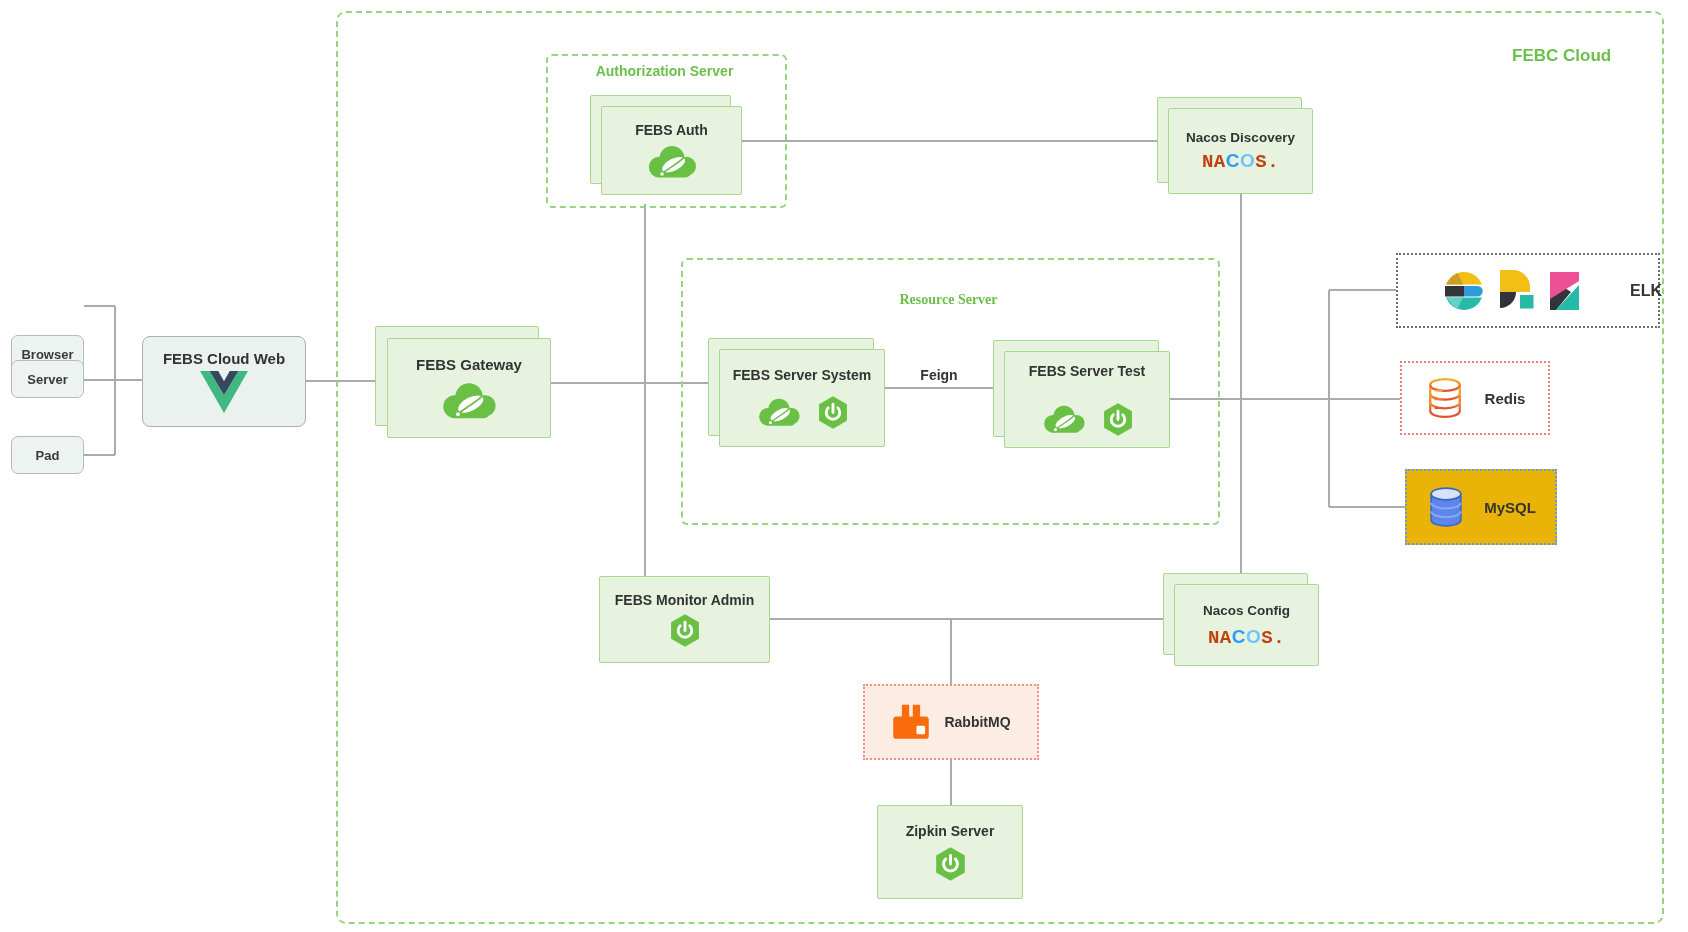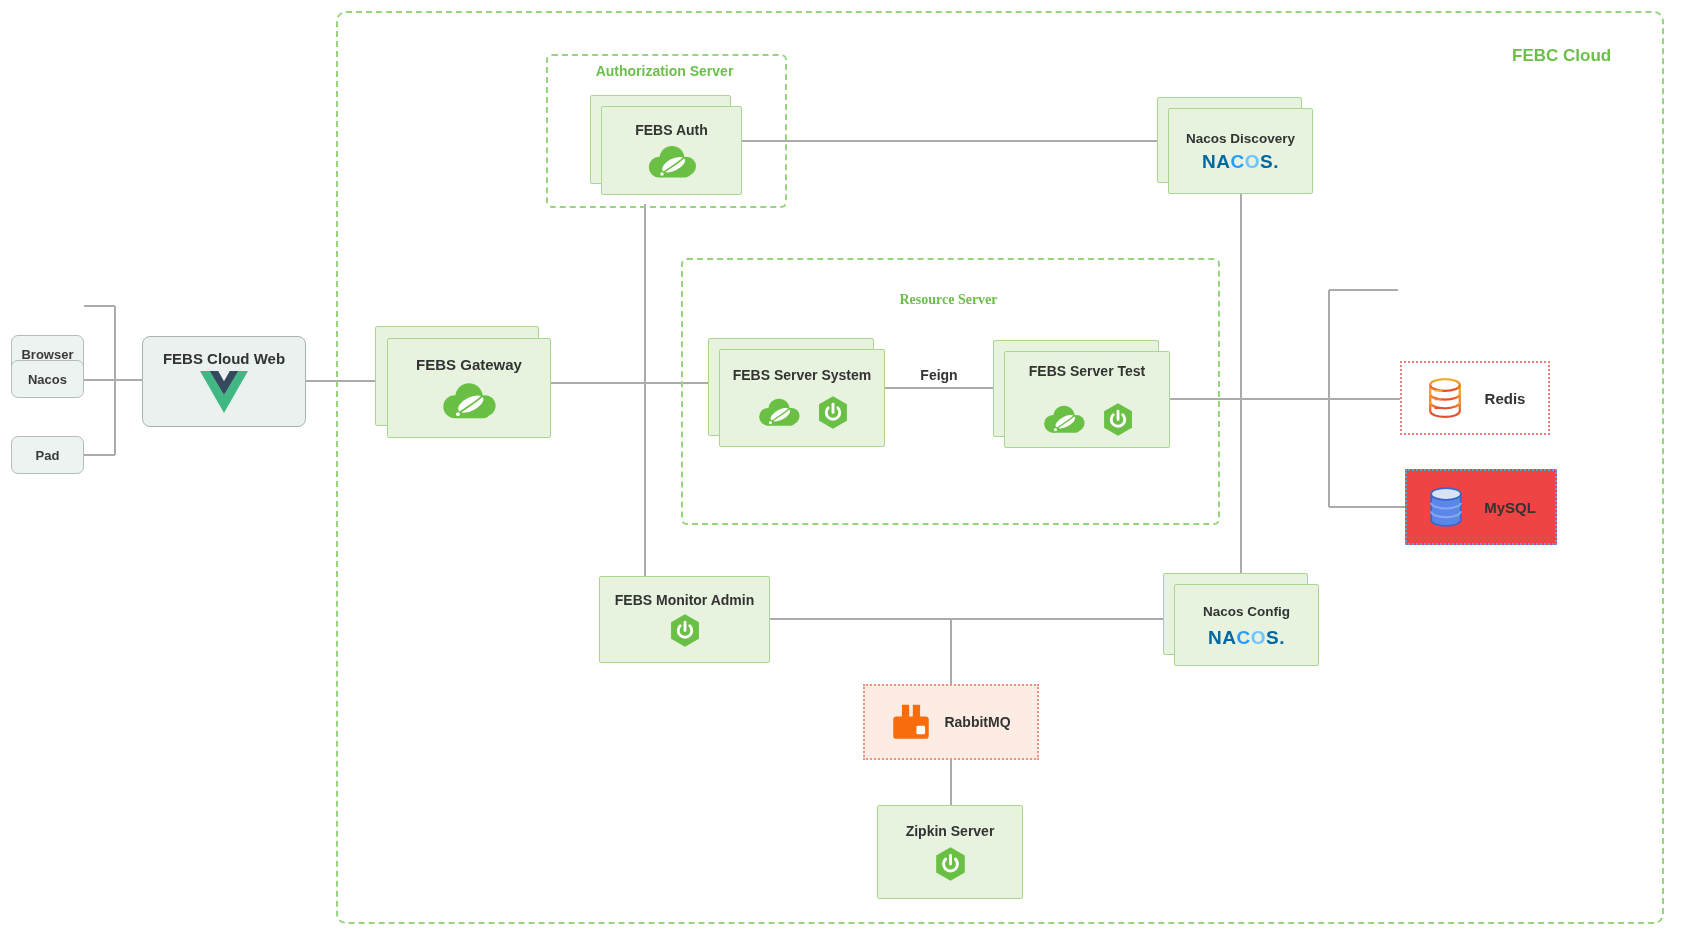--- a/index.html
+++ b/index.html
@@ -27,30 +27,30 @@
   
   .client{position:absolute;z-index:2;width:73px;height:38px;background:#edf3f1;border:1.6px solid #b3bcba;
           border-radius:7px;display:flex;align-items:center;justify-content:center;
           font-weight:700;font-size:13px;color:#3a3a3a;box-sizing:border-box;}
   .webnode{position:absolute;z-index:2;background:#eaf1ee;border:1.6px solid #a7b2af;border-radius:8px;box-sizing:border-box;}
 
   
   .dotted{position:absolute;z-index:2;box-sizing:border-box;display:flex;align-items:center;justify-content:center;}
   .elk-box{border:2px dotted #6b6b6b;background:#fff;}
   .redis-box{border:2px dotted #f47c7c;background:#fff;gap:20px;}
-  .mysql-box{border:2px dotted #5e9ce4;background:#ef4444;gap:18px;}
+  .mysql-box{border:2px dotted #5e9ce4;background:#eab308;gap:18px;}
   .rabbit-box{border:2px dotted #f09183;background:#fcece3;gap:13px;}
   .infra-label{font-weight:700;font-size:15px;color:#333;}
 
   
   .febc-title{position:absolute;z-index:2;color:#6cbf4b;font-weight:700;font-size:17px;}
 
   
   .nacos-logo{font-weight:700;font-size:19px;letter-spacing:.5px;line-height:1;}
-  .nc-d{color:#0369a1;} .nc-c{color:#279cff;} .nc-o{color:#6ec4ff;}
+  .nc-d{color:#c2410c;font-family:Liberation Mono, monospace;} .nc-c{color:#279cff;} .nc-o{color:#6ec4ff;}
 
   
   .edge-label{position:absolute;z-index:2;font-weight:700;font-size:14px;color:#333;text-align:center;}
 
   .elk-logos{display:flex;align-items:center;gap:5px;}
   .hidden-defs{position:absolute;width:0;height:0;overflow:hidden;}
 </style>
 </head>
 <body>
 
@@ -156,21 +156,21 @@
     <path d="M951 760 V805"></path>
   </svg>
 
   <div class="group" style="left:336px;top:11px;width:1324px;height:909px;border-radius:10px;"></div>
   <div class="febc-title" style="left:1512px;top:46px;">FEBC Cloud</div>
 
   <div class="client" style="left:11px;top:287px;margin-top:48px;">
     <span>Browser</span>
   </div>
   <div class="client" style="left:11px;top:360px;">
-    <span>Nacos</span>
+    <span>Server</span>
   </div>
   <div class="client" style="left:11px;top:436px;">
     <span>Pad</span>
   </div>
 
   <div class="webnode" style="left:142px;top:336px;width:164px;height:91px;">
     <div class="node-content" style="gap:4px;">
       <span class="node-label lbl-15">FEBS Cloud Web</span>
       <svg width="48" height="42" viewBox="0 0 100 87">
           <use href="#sym-vue"></use>
@@ -247,20 +247,34 @@
               <use href="#sym-spring-cloud"></use>
             </svg>
           <svg width="32" height="35" viewBox="0 0 40 44">
               <use href="#sym-spring-boot"></use>
             </svg>
         </div>
       </div>
     </div>
   </div>
 
+  <div class="dotted elk-box" style="left:1396px;top:253px;width:264px;height:75px;justify-content:flex-start;padding-left:46px;">
+    <div class="elk-logos">
+      <svg width="44" height="46" viewBox="0 0 44 46">
+          <use href="#sym-es"></use>
+        </svg>
+      <svg width="44" height="46" viewBox="0 0 44 46">
+          <use href="#sym-ls"></use>
+        </svg>
+      <svg width="44" height="46" viewBox="0 0 44 46">
+          <use href="#sym-kb"></use>
+        </svg>
+    </div>
+    <span class="infra-label" style="margin-left:44px;font-size:16px;">ELK</span>
+  </div>
 
   <div class="dotted redis-box" style="left:1400px;top:361px;width:150px;height:74px;">
     <svg width="40" height="44" viewBox="0 0 46 50">
         <use href="#sym-redis"></use>
       </svg>
     <span class="infra-label">Redis</span>
   </div>
 
   <div class="dotted mysql-box" style="left:1405px;top:469px;width:152px;height:76px;">
     <svg width="40" height="44" viewBox="0 0 46 50">

